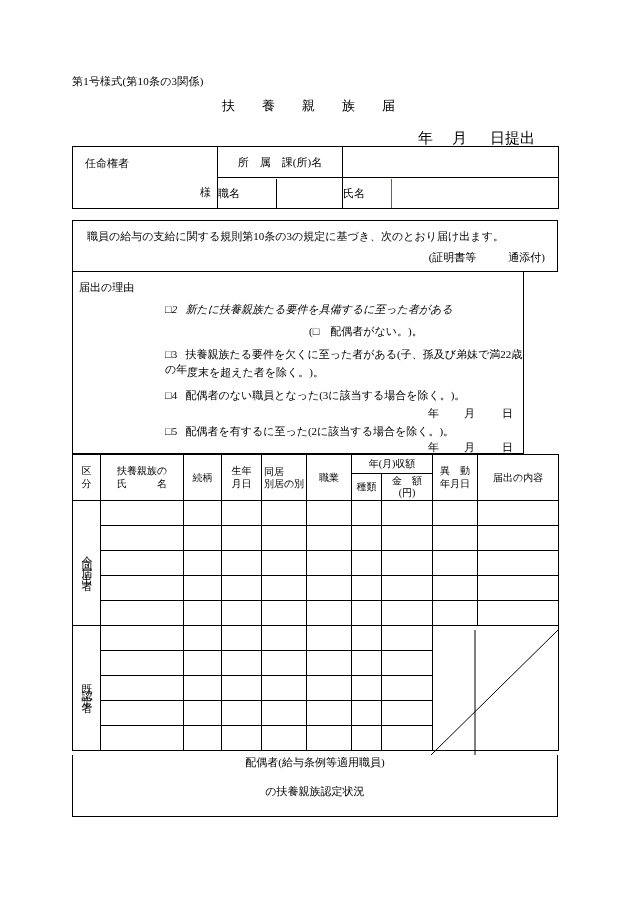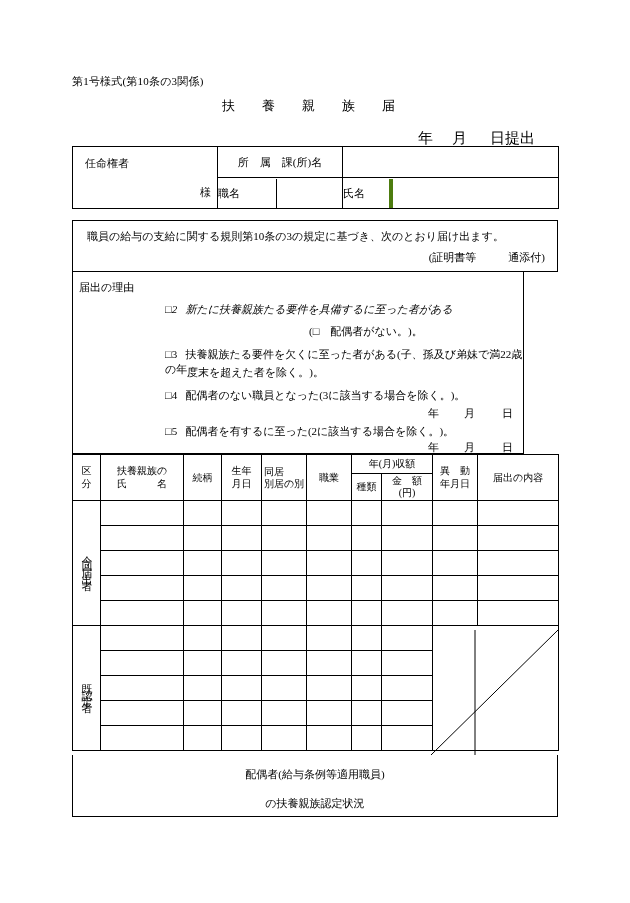--- a/index.html
+++ b/index.html
@@ -164,21 +164,21 @@
     left: 72px;
     top: 755px;
     width: 486px;
     height: 62px;
     border: 1px solid #000;
     border-top: none;
     box-sizing: border-box;
     text-align: center;
     font-size: 11px;
   }
-  #spouse-box .sl1 { margin-top: 12px; }
+  #spouse-box .sl1 { }
   #spouse-box .sl2 { margin-top: 14px; }
 
   
   #diag {
     position: absolute;
     left: 0; top: 0;
     pointer-events: none;
   }
 </style>
 </head>
@@ -224,21 +224,21 @@
           </table>
         </td>
         <td style="padding:0">
           <table class="grid" style="width:100%;border:none;">
             <colgroup>
                 <col style="width:48px">
                 <col style="width:168px">
               </colgroup>
             <tbody>
               <tr>
-                <td style="border:none;border-right:4px solid #4d7c0f;height:29px;" class="cell-pad">氏名</td>
+                <td style="border:none;border-right:1px solid #4d7c0f;height:29px;" class="cell-pad">氏名</td>
                 <td style="border:none;height:29px;"></td>
               </tr>
             </tbody>
           </table>
         </td>
       </tr>
     </tbody>
   </table>
 
   <div id="statement-box">

